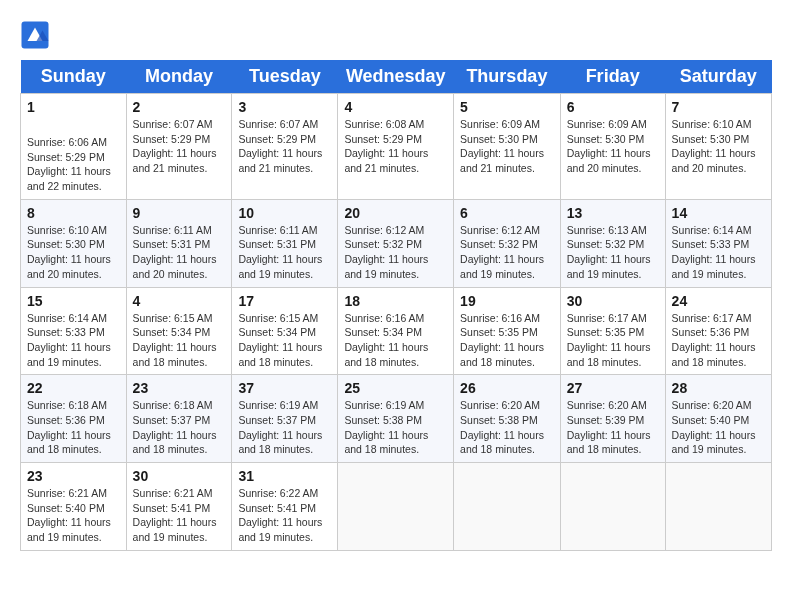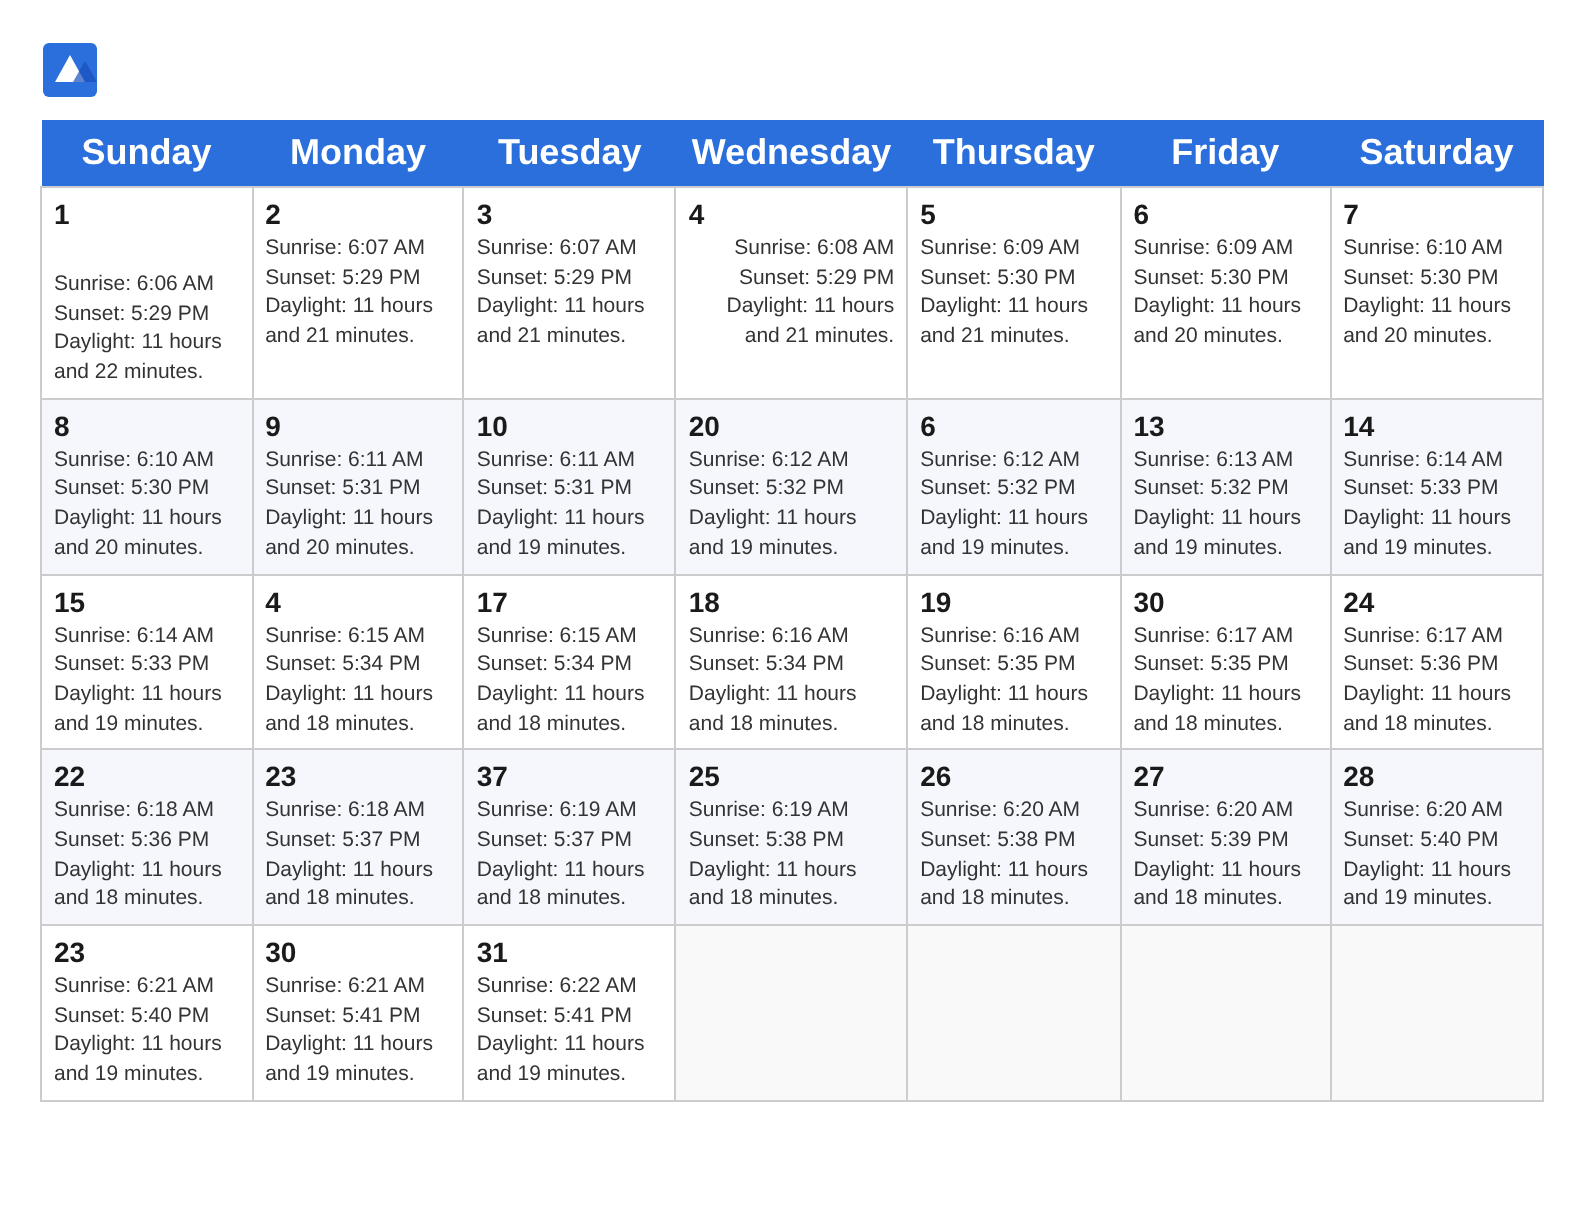--- a/index.html
+++ b/index.html
@@ -137,21 +137,21 @@
         </td>
         <td>
           <span class="day-num">3</span>
           <div class="day-info" style="white-space: pre-line;">Sunrise: 6:07 AM
 Sunset: 5:29 PM
 Daylight: 11 hours
 and 21 minutes.</div>
         </td>
         <td>
           <span class="day-num">4</span>
-          <div class="day-info" style="white-space: pre-line; text-align: right;">Sunrise: 6:08 AM
+          <div class="day-info" style="white-space: pre-line;">Sunrise: 6:08 AM
 Sunset: 5:29 PM
 Daylight: 11 hours
 and 21 minutes.</div>
         </td>
         <td>
           <span class="day-num">5</span>
           <div class="day-info" style="white-space: pre-line;">Sunrise: 6:09 AM
 Sunset: 5:30 PM
 Daylight: 11 hours
 and 21 minutes.</div>

